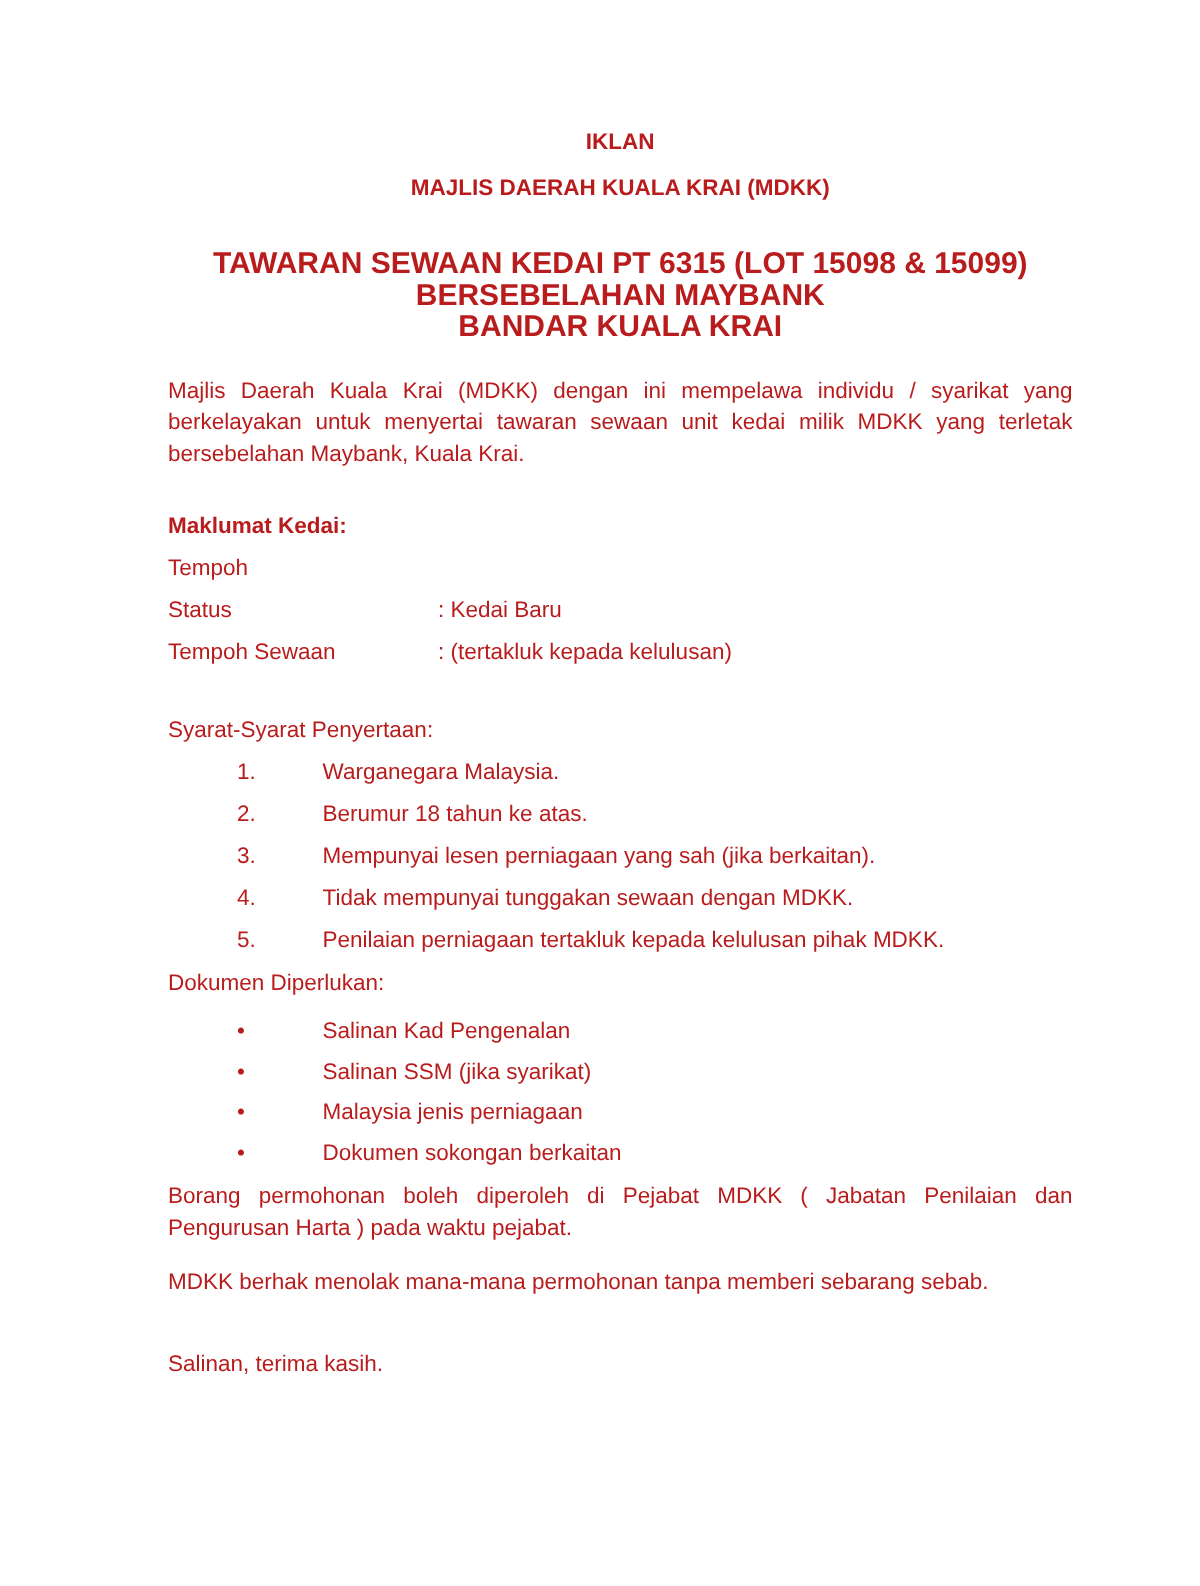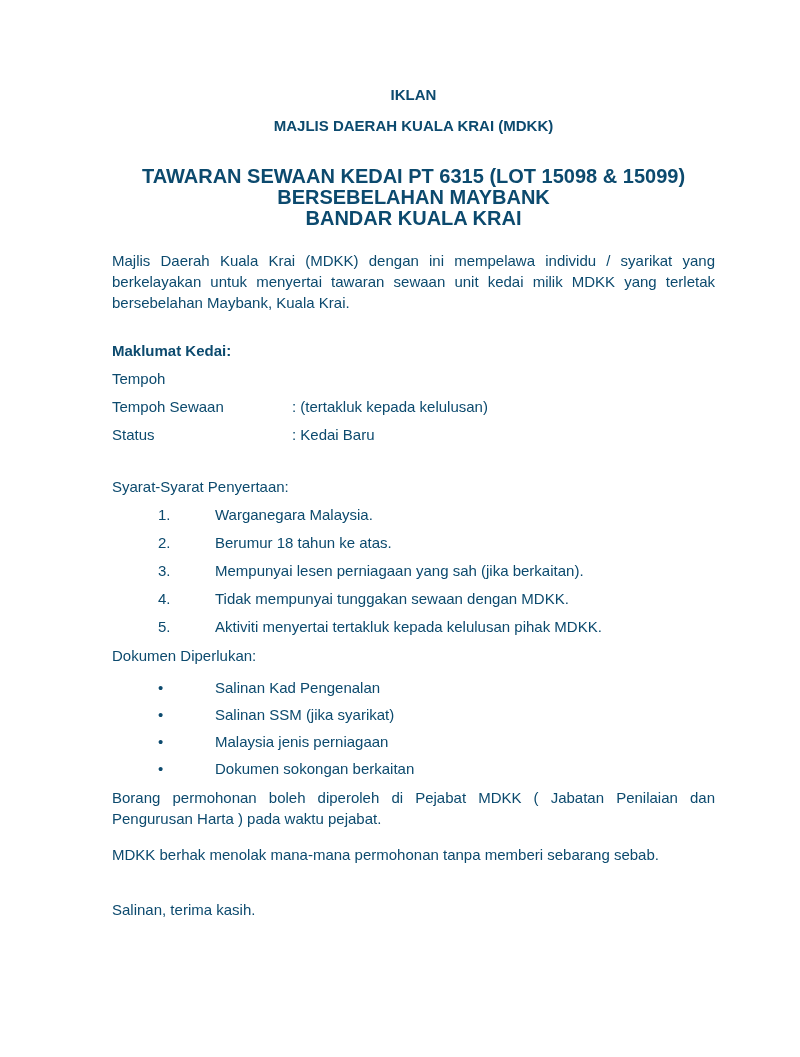--- a/index.html
+++ b/index.html
@@ -8,21 +8,21 @@
     background: #ffffff;
   }
   .page {
     position: relative;
     width: 800px;
     height: 1057px;
     background: #ffffff;
     font-family: "Liberation Sans", "DejaVu Sans", sans-serif;
     font-size: 15px;
     line-height: 21px;
-    color: #0c4a6e;
+    color: #b91c1c;
     box-sizing: border-box;
     padding: 84px 85px 0 112px;
     overflow: hidden;
     -webkit-font-smoothing: antialiased;
   }
   .doc-title {
     text-align: center;
     font-weight: bold;
     margin: 0 0 10px 0;
   }
@@ -111,26 +111,26 @@
 
   <p class="intro">Majlis Daerah Kuala Krai (MDKK) dengan ini mempelawa individu / syarikat yang berkelayakan untuk menyertai tawaran sewaan unit kedai milik MDKK yang terletak bersebelahan Maybank, Kuala Krai.</p>
 
   <div class="info-heading">Maklumat Kedai:</div>
 
   <div>
     <div class="info-row">
       <div class="info-label">Tempoh</div>
     </div>
     <div class="info-row">
+      <div class="info-label">Status</div>
+      <div class="info-value">: Kedai Baru</div>
+    </div>
+    <div class="info-row">
       <div class="info-label">Tempoh Sewaan</div>
       <div class="info-value">: (tertakluk kepada kelulusan)</div>
-    </div>
-    <div class="info-row">
-      <div class="info-label">Status</div>
-      <div class="info-value">: Kedai Baru</div>
     </div>
   </div>
 
   <div class="list-heading syarat-heading">Syarat-Syarat Penyertaan:</div>
 
   <div>
     <div class="list-row">
       <div class="list-marker">1.</div>
       <div>Warganegara Malaysia.</div>
     </div>
@@ -141,21 +141,21 @@
     <div class="list-row">
       <div class="list-marker">3.</div>
       <div>Mempunyai lesen perniagaan yang sah (jika berkaitan).</div>
     </div>
     <div class="list-row">
       <div class="list-marker">4.</div>
       <div>Tidak mempunyai tunggakan sewaan dengan MDKK.</div>
     </div>
     <div class="list-row">
       <div class="list-marker">5.</div>
-      <div>Aktiviti menyertai tertakluk kepada kelulusan pihak MDKK.</div>
+      <div>Penilaian perniagaan tertakluk kepada kelulusan pihak MDKK.</div>
     </div>
   </div>
 
   <div class="list-heading doc-heading">Dokumen Diperlukan:</div>
 
   <div>
     <div class="list-row doc-row">
       <div class="list-marker">•</div>
       <div>Salinan Kad Pengenalan</div>
     </div>

